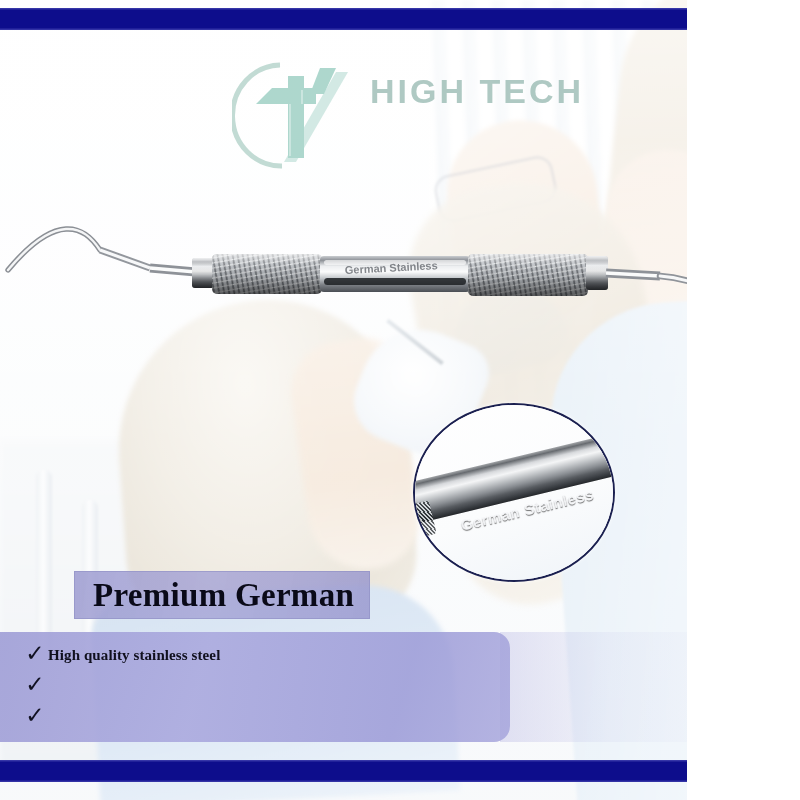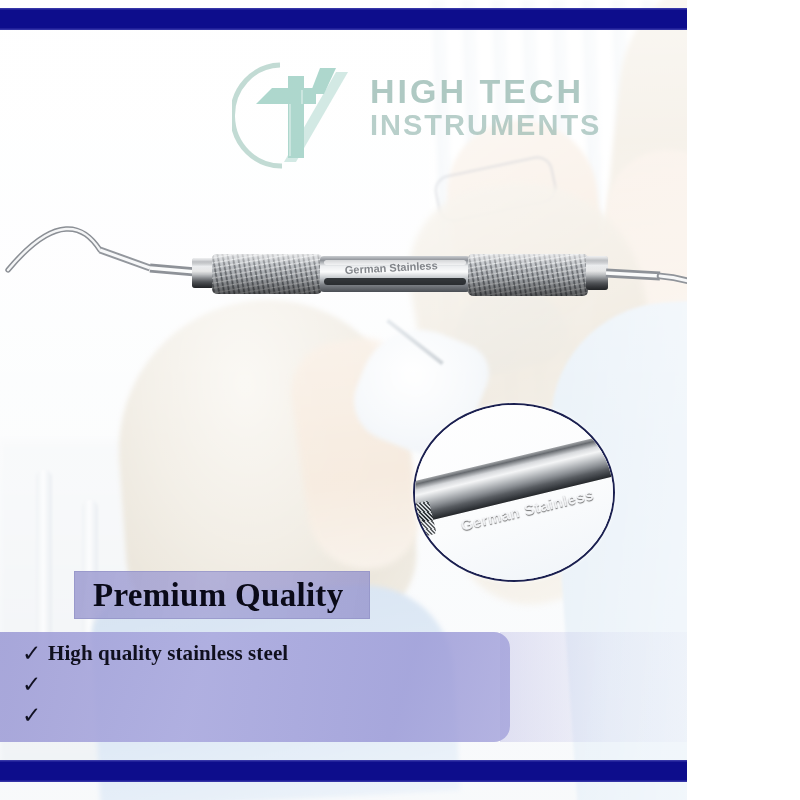--- a/index.html
+++ b/index.html
@@ -8,20 +8,21 @@
     padding: 0;
     background: #ffffff;
   }
   #page {
     position: relative;
     width: 687px;
     height: 800px;
     overflow: hidden;
     background: #ffffff;
     font-family: "Liberation Sans", sans-serif;
+    text-align: center;
   }
 
   
   .bg-photo {
     position: absolute;
     inset: 0;
     background: #fdfdfd;
     overflow: hidden;
   }
   
@@ -360,21 +361,21 @@
     width: 26px;
     flex: 0 0 26px;
     font-size: 23px;
     line-height: 1;
     color: #111122;
     font-family: "DejaVu Sans", sans-serif;
     transform: translateY(1px);
   }
   .bullet-text {
     font-family: "Liberation Serif", serif;
-    font-size: 21px;
+    font-size: 15px;
     font-weight: 700;
     color: #10101e;
     letter-spacing: .1px;
     white-space: nowrap;
   }
 </style>
 </head>
 <body>
 
 <div id="page">
@@ -430,21 +431,20 @@
         <path d="M 104 14 L 116 14 L 64 104 L 52 104 Z" opacity=".55"></path>
       </g>
 
       <g fill="none" stroke="#ffffff" stroke-width="1.6" opacity=".45">
         <path d="M 58 46 L 58 98"></path>
         <path d="M 70 32 L 70 46"></path>
       </g>
     </svg>
     <div class="logo-text">
       <div class="logo-line1">HIGH TECH</div>
-      <div class="logo-line2">INSTRUMENTS</div>
     </div>
   </div>
 
   <svg class="instrument" viewBox="0 0 800 160">
     <defs>
       <linearGradient id="steelV" x1="0" y1="0" x2="0" y2="1">
         <stop offset="0%" stop-color="#c9ccd0"></stop>
         <stop offset="12%" stop-color="#8d9197"></stop>
         <stop offset="28%" stop-color="#eceef0"></stop>
         <stop offset="44%" stop-color="#fbfcfc"></stop>
@@ -518,21 +518,21 @@
   </svg>
 
   <div class="inset-circle">
     <div class="inset-bg"></div>
     <div class="inset-shaft"></div>
     <div class="inset-knurl"></div>
     <div class="inset-engrave">German Stainless</div>
   </div>
 
   <div class="pq-band">
-    <div class="pq-text">Premium Quality</div>
+    <div class="pq-text">Premium German</div>
   </div>
 
   <div class="bullet-haze"></div>
   <div class="bullet-panel">
 
     <div class="bullet-row">
       <span class="check">✓</span>
       <span class="bullet-text">High quality stainless steel</span>
     </div>
 

